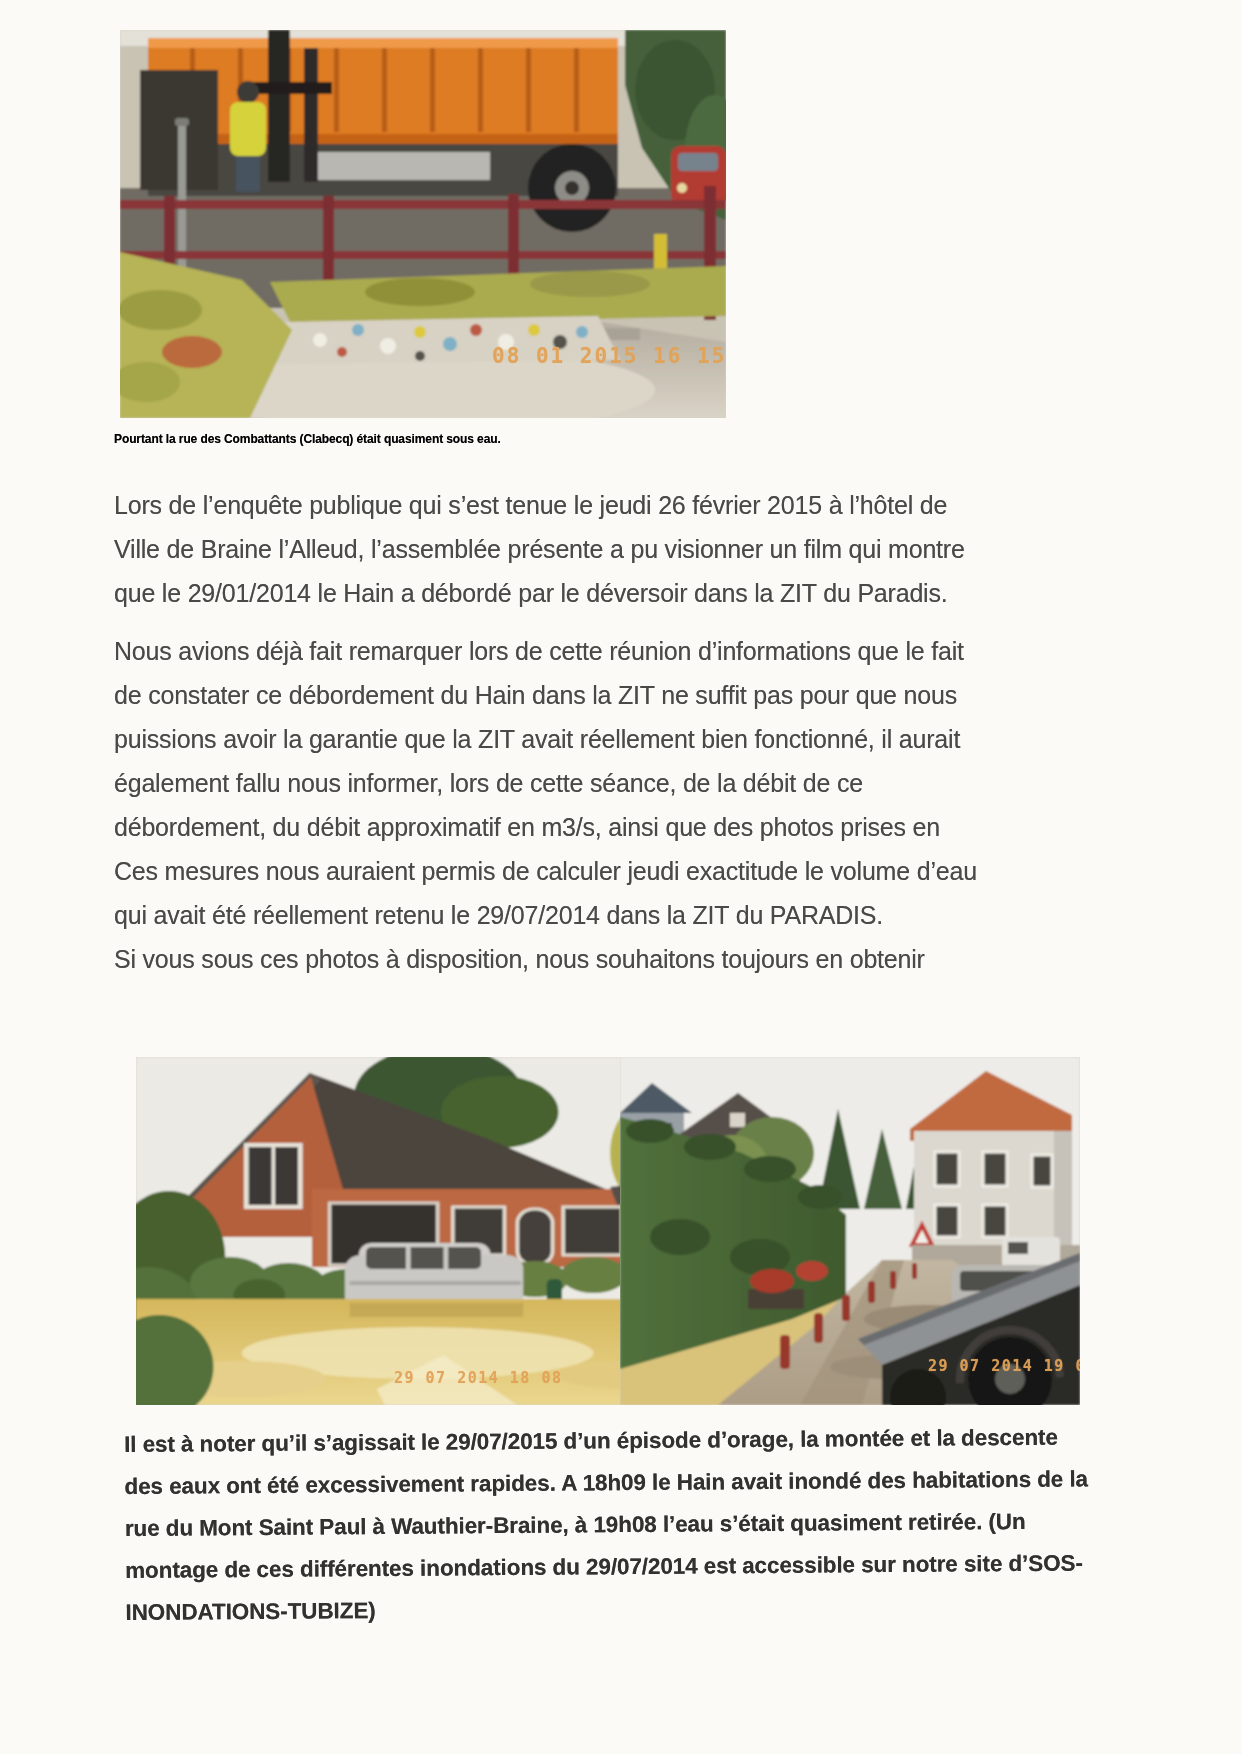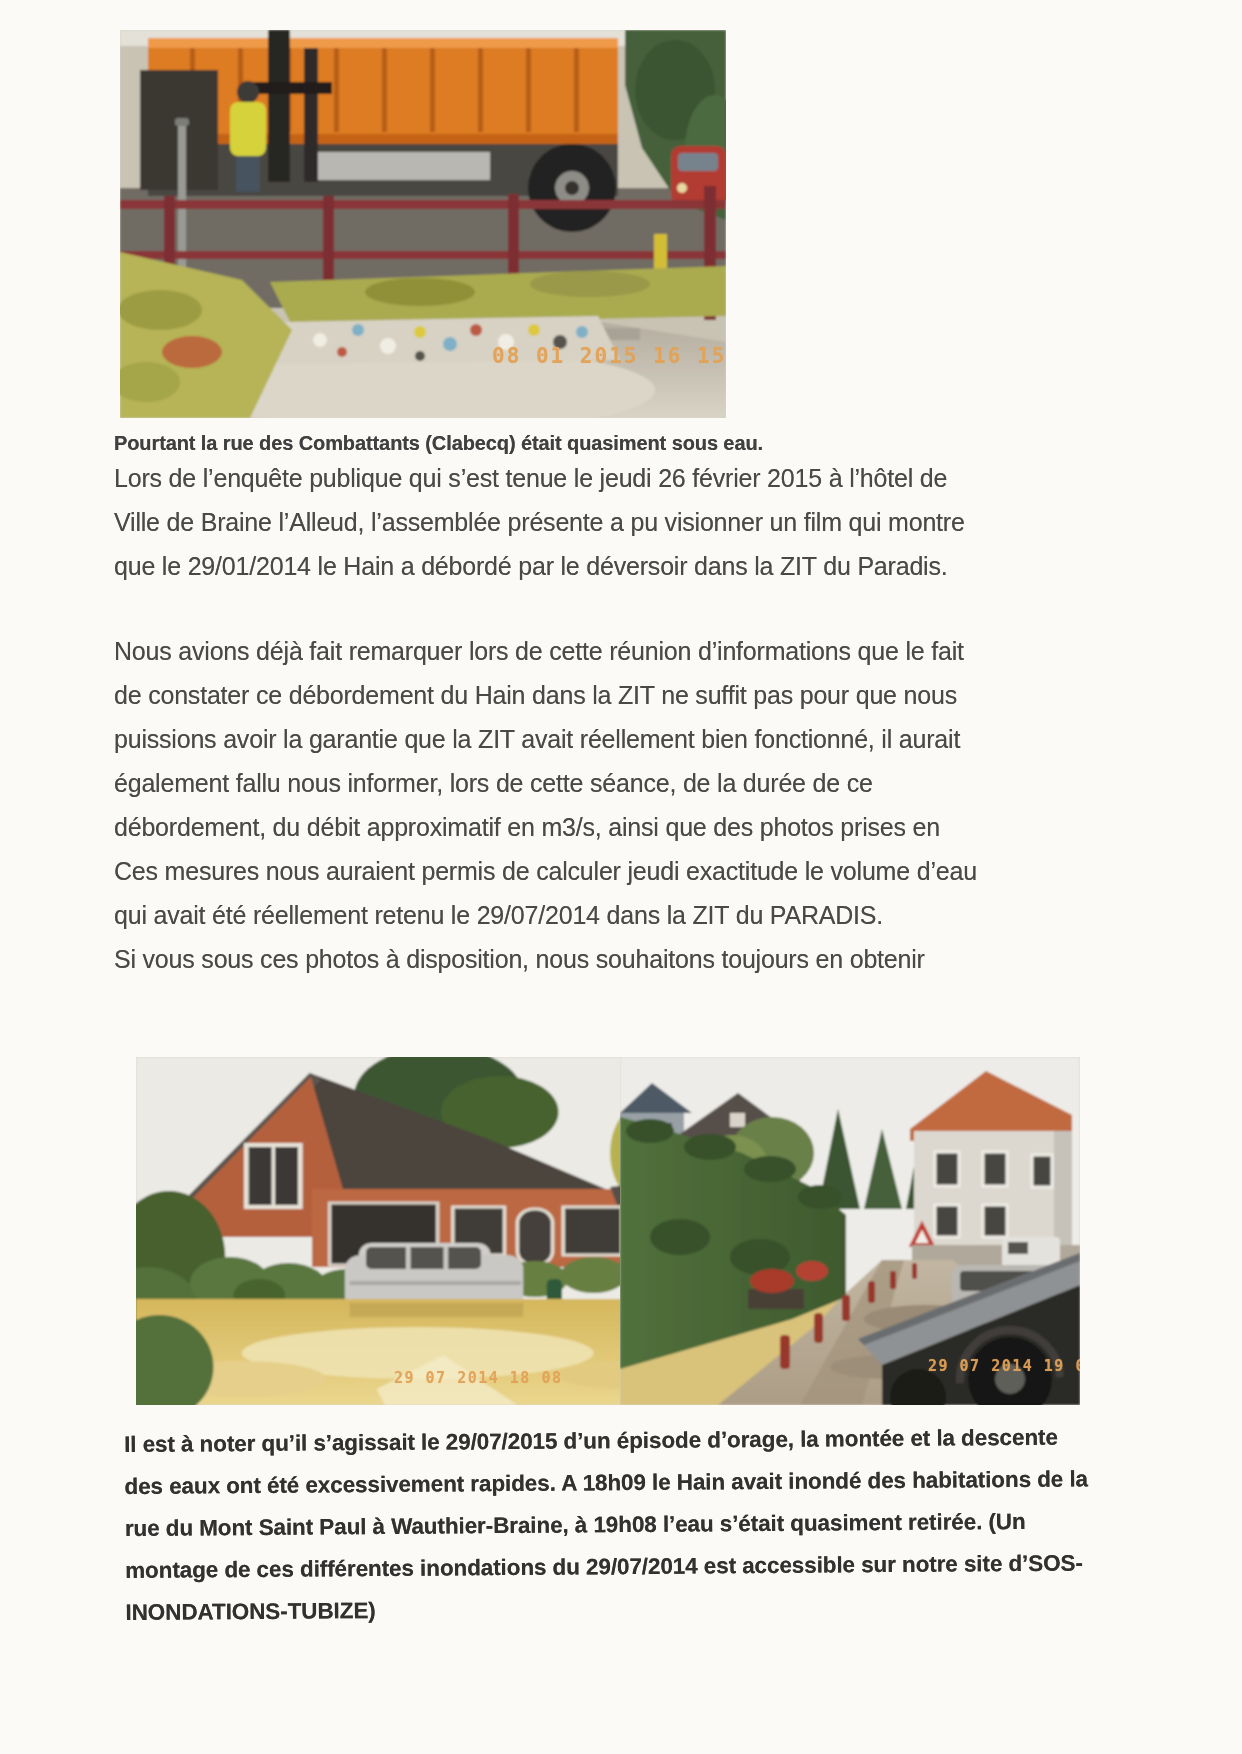--- a/index.html
+++ b/index.html
@@ -18,31 +18,31 @@
     color:#e2a258;
     font-family:"DejaVu Sans Mono", monospace;
     font-weight:bold;
     letter-spacing:2px;
     opacity:.95;
     text-shadow:0 0 1px rgba(232,170,90,.65);
     white-space:nowrap;
   }
   .caption{
     position:absolute;left:114px;top:432px;
-    font-size:20px;font-weight:bold;color:#404040;
+    font-size:12px;font-weight:bold;color:#000000;
     letter-spacing:-0.1px;white-space:nowrap;
     text-shadow:0 0 .5px rgba(40,40,40,.7);
   }
   .body-par{position:absolute;left:114px;}
   .body-par .line{
     white-space:nowrap;height:44px;display:flex;align-items:center;
     font-size:25px;color:#4a4947;letter-spacing:-0.2px;
     text-shadow:0 0 .5px rgba(70,70,70,.55);
   }
-  #para1{top:456px;text-align:right;}
+  #para1{top:483px;text-align:right;}
   #para2{top:629px;}
   .bold-par{
     position:absolute;left:124px;top:1424px;
     transform:rotate(-0.45deg);transform-origin:left top;
   }
   .bold-par .line{
     white-space:nowrap;height:42px;display:flex;align-items:center;
     font-size:22.5px;font-weight:bold;color:#323130;letter-spacing:-0.1px;
     text-shadow:0 0 .5px rgba(45,45,45,.7);
   }
@@ -156,21 +156,21 @@
   <div class="body-par" id="para1">
     <div class="line">Lors de l’enquête publique qui s’est tenue le jeudi 26 février 2015 à l’hôtel de</div>
     <div class="line">Ville de Braine l’Alleud, l’assemblée présente a pu visionner un film qui montre</div>
     <div class="line">que le 29/01/2014 le Hain a débordé par le déversoir dans la ZIT du Paradis.</div>
   </div>
 
   <div class="body-par" id="para2">
     <div class="line">Nous avions déjà fait remarquer lors de cette réunion d’informations que le fait</div>
     <div class="line">de constater ce débordement du Hain dans la ZIT ne suffit pas pour que nous</div>
     <div class="line">puissions avoir la garantie que la ZIT avait réellement bien fonctionné, il aurait</div>
-    <div class="line">également fallu nous informer, lors de cette séance, de la durée de ce</div>
+    <div class="line">également fallu nous informer, lors de cette séance, de la débit de ce</div>
     <div class="line">débordement, du débit approximatif en m3/s, ainsi que des photos prises en</div>
     <div class="line">Ces mesures nous auraient permis de calculer jeudi exactitude le volume d’eau</div>
     <div class="line">qui avait été réellement retenu le 29/07/2014 dans la ZIT du PARADIS.</div>
     <div class="line">Si vous sous ces photos à disposition, nous souhaitons toujours en obtenir</div>
   </div>
 
   <div class="photo" style="left:136px;top:1057px;width:568px;height:348px;">
     <svg viewBox="0 0 484 348" preserveAspectRatio="none">
       <defs>
         <filter id="l-soft">

